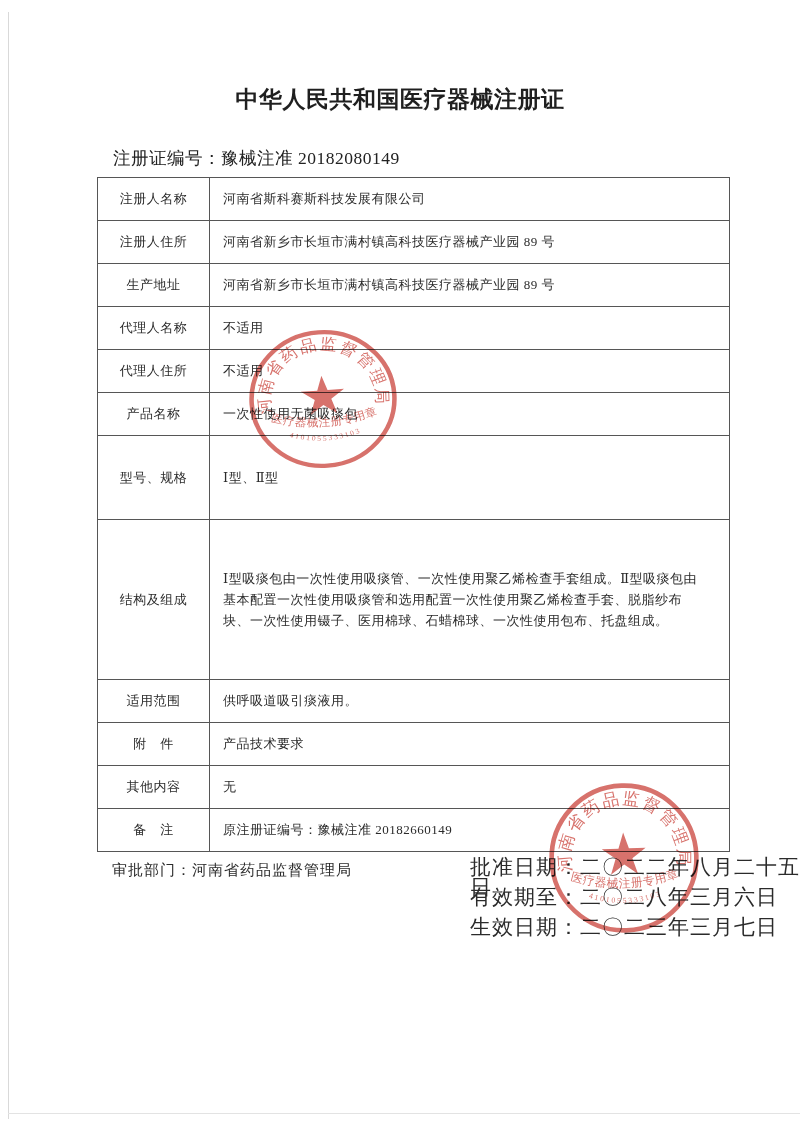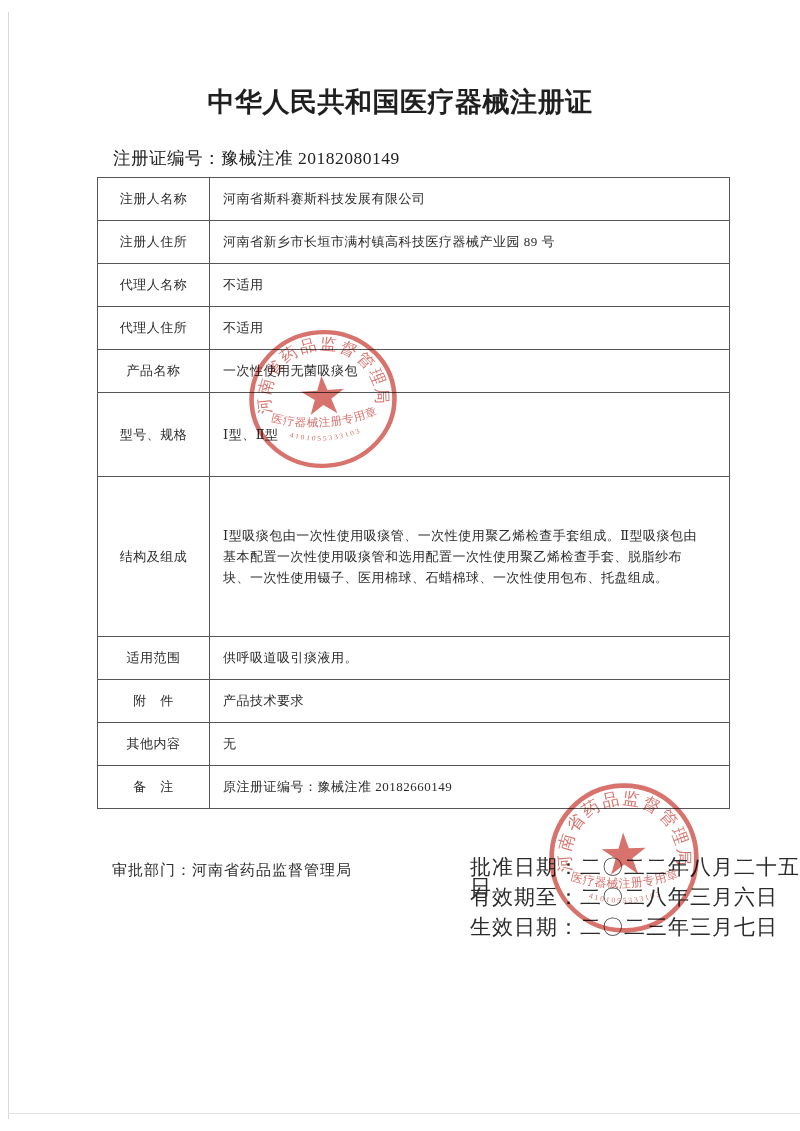--- a/index.html
+++ b/index.html
@@ -16,21 +16,21 @@
     position: absolute; left: 8px; top: 12px; width: 1px; height: 1107px;
     background: #d9d9d9;
   }
   .scan-edge-bottom {
     position: absolute; left: 8px; top: 1113px; right: 0; height: 1px;
     background: #e3e3e3;
   }
   .doc-title {
     position: absolute; top: 84px; left: 0; width: 100%;
     text-align: center;
-    font-size: 27px; font-weight: 700; letter-spacing: 0.5px;
+    font-size: 23px; font-weight: 700; letter-spacing: 0.5px;
     color: #1f1f1f;
   }
   .cert-no-line {
     position: absolute; top: 146px; left: 113px;
     font-size: 17.5px; color: #222;
     letter-spacing: 0.5px;
   }
   table.cert-table {
     position: absolute; left: 97px; top: 177px;
     width: 633px;
@@ -92,20 +92,24 @@
 </div>
 
 <table class="cert-table">
   <tbody>
     <tr class="h-s">
       <th>注册人名称</th>
       <td>河南省斯科赛斯科技发展有限公司</td>
     </tr>
     <tr class="h-s">
       <th>注册人住所</th>
+      <td>河南省新乡市长垣市满村镇高科技医疗器械产业园 89 号</td>
+    </tr>
+    <tr class="h-s">
+      <th>生产地址</th>
       <td>河南省新乡市长垣市满村镇高科技医疗器械产业园 89 号</td>
     </tr>
     <tr class="h-s">
       <th>代理人名称</th>
       <td>不适用</td>
     </tr>
     <tr class="h-s">
       <th>代理人住所</th>
       <td>不适用</td>
     </tr>

